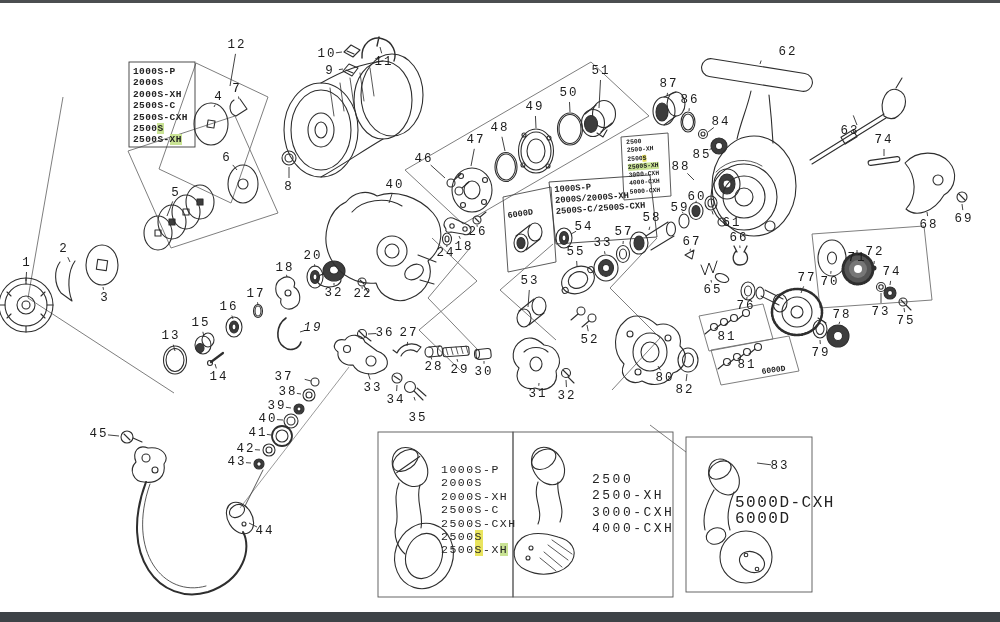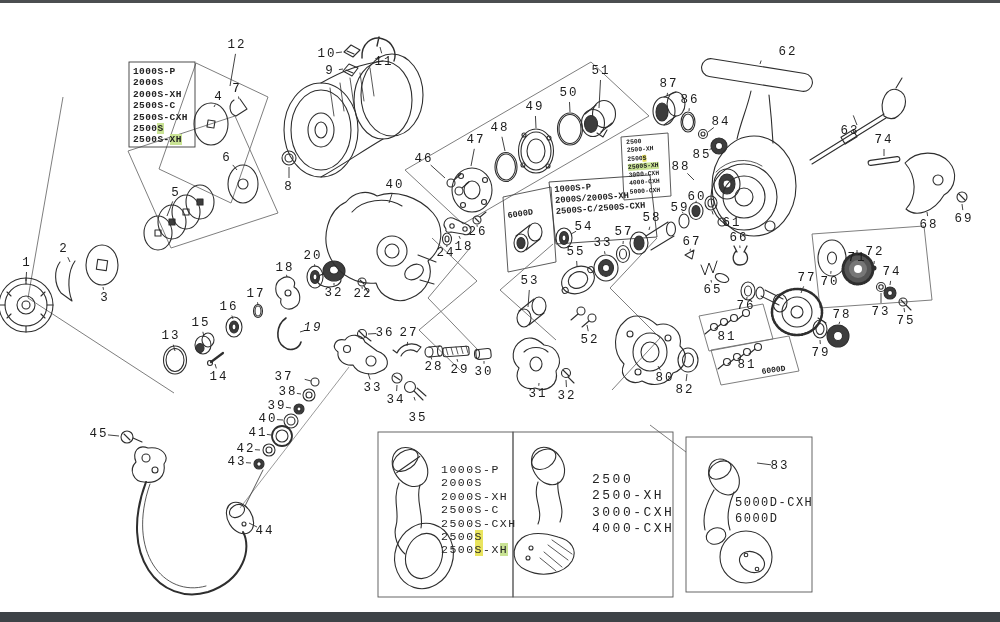--- a/index.html
+++ b/index.html
@@ -15,21 +15,21 @@
   .hl-y span, .hl-y{background:transparent;}
   span.hl-y{background:#e9e45e;}
   span.hl-g{background:#c9e394;}
   .box-topleft{left:133px;top:66px;font-size:9.5px;line-height:11.4px;letter-spacing:0.4px;}
   .box-mid{left:554px;top:185px;font-size:8.8px;line-height:10.8px;transform:rotate(-4deg);transform-origin:0 0;}
   .box-small{left:626px;top:139px;font-size:6.4px;line-height:8.3px;transform:rotate(-4deg);transform-origin:0 0;}
   .box-sub6000d{left:507px;top:211px;font-size:8.5px;transform:rotate(-8deg);transform-origin:0 0;}
   .box-screws6000d{left:761px;top:367px;font-size:8px;transform:rotate(-8deg);transform-origin:0 0;}
   .box-b1{left:441px;top:463px;font-size:11.5px;line-height:13.4px;letter-spacing:1.5px;font-weight:normal;}
   .box-b2{left:592px;top:472px;font-size:13px;line-height:16.3px;letter-spacing:2.5px;font-weight:normal;}
-  .box-b3{left:735px;top:496px;font-size:12px;line-height:15.6px;letter-spacing:1.5px;font-weight:normal;}
+  .box-b3{left:735px;top:496px;font-size:16px;line-height:15.6px;letter-spacing:1.5px;font-weight:normal;}
 </style>
 </head>
 <body>
 
 <div class="stage">
 
 <svg width="1000" height="622" viewBox="0 0 1000 622">
 
   <rect x="0" y="0" width="1000" height="3" fill="#4b4e50"></rect>
   <rect x="0" y="612" width="1000" height="10" fill="#3e4347"></rect>

